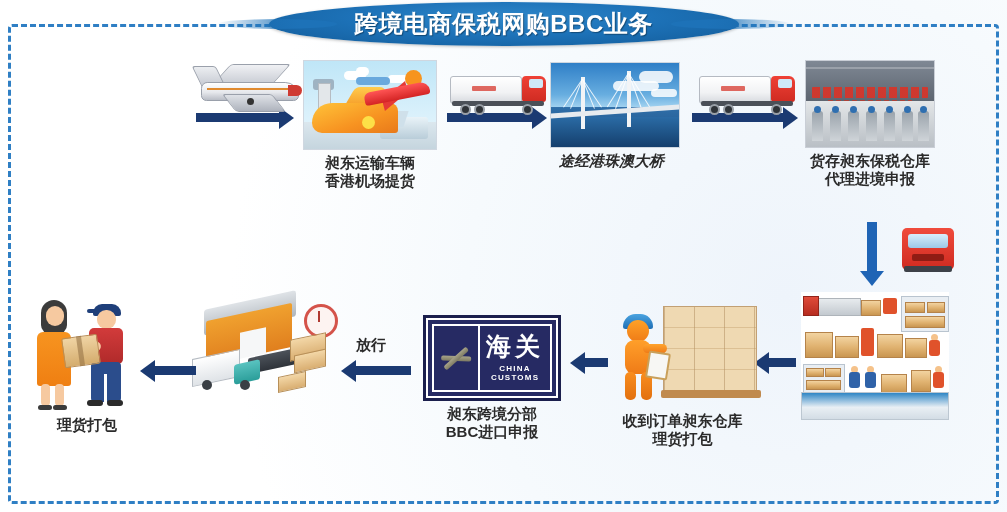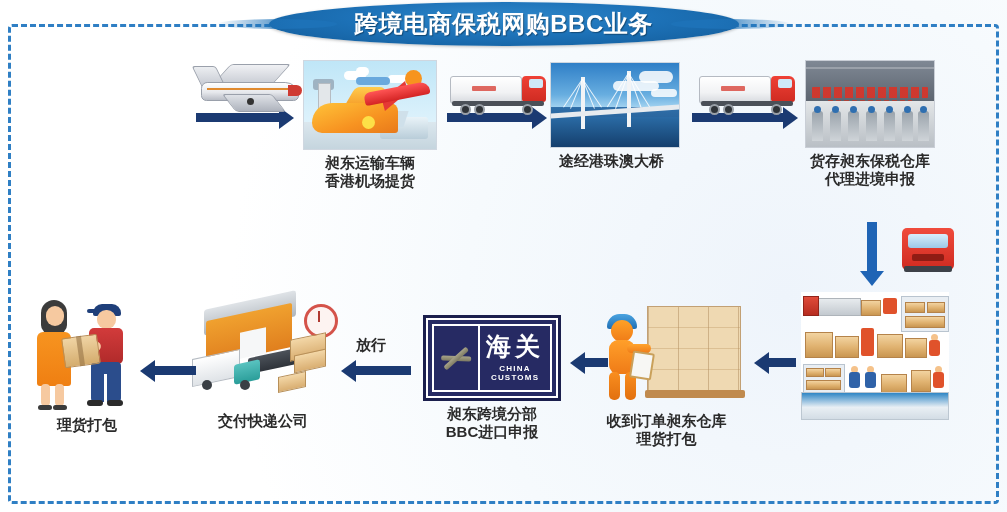--- a/index.html
+++ b/index.html
@@ -342,21 +342,21 @@
       <div class="logo"></div>
       <div class="cab"></div>
       <div class="win"></div>
       <div class="chassis"></div>
       <div class="w" style="left:10px;"></div>
       <div class="w" style="left:24px;"></div>
       <div class="w" style="left:72px;"></div>
     </div>
   </div>
 
-  <div class="node" style="left:550px;top:62px;width:123px;">
+  <div class="node" style="left:550px;top:62px;width:123px;font-style:italic;">
     <div class="art bridge">
       <div class="cloud" style="right:6px;top:8px;width:34px;height:12px;"></div>
       <div class="cloud" style="right:20px;top:18px;width:46px;height:10px;"></div>
       <div class="cloud" style="right:2px;top:26px;width:26px;height:8px;"></div>
       <div class="water"></div>
       <div class="pylon" style="left:30px;top:14px;height:52px;"></div>
       <div class="pylon" style="left:76px;top:8px;height:56px;"></div>
       <div class="cable" style="left:31px;top:16px;height:32px;transform:rotate(22deg);"></div>
       <div class="cable" style="left:31px;top:16px;height:32px;transform:rotate(-22deg);"></div>
       <div class="cable" style="left:31px;top:16px;height:34px;transform:rotate(34deg);"></div>
@@ -468,21 +468,21 @@
           <span class="h"></span>
           <span class="b" style="background:#e0522b;"></span>
         </div>
 
       <div class="bluebldg"></div>
     </div>
   </div>
 
   <div class="arrow-h left" style="left:768px;top:358px;width:28px;"></div>
 
-  <div class="node" style="left:584px;top:296px;width:165px;">
+  <div class="node" style="left:600px;top:296px;width:165px;">
     <div class="art scene-pack">
       <div class="pallet"></div>
       <div class="base"></div>
       <div class="fig">
         <span class="helmet"></span>
         <span class="head"></span>
         <span class="torso"></span>
         <span class="arm" style="left:26px;"></span>
         <span class="leg" style="left:8px;"></span>
         <span class="leg" style="left:24px;"></span>
@@ -527,21 +527,20 @@
       <div class="bxs" style="left:108px;top:40px;width:34px;height:20px;"></div>
       <div class="bxs" style="left:112px;top:56px;width:30px;height:16px;"></div>
       <div class="bxs" style="left:96px;top:78px;width:26px;height:14px;"></div>
       <div class="isotruck">
         <div class="bx"></div>
         <div class="cb"></div>
         <div class="wl" style="left:10px;"></div>
         <div class="wl" style="left:48px;"></div>
       </div>
     </div>
-    <div class="cap">交付快递公司</div>
   </div>
 
   <div class="arrow-h left" style="left:154px;top:366px;width:42px;"></div>
 
   <div class="node" style="left:22px;top:296px;width:130px;">
     <div class="art deliver">
       <div class="woman">
         <span class="hair"></span>
         <span class="face"></span>
         <span class="dress"></span>

